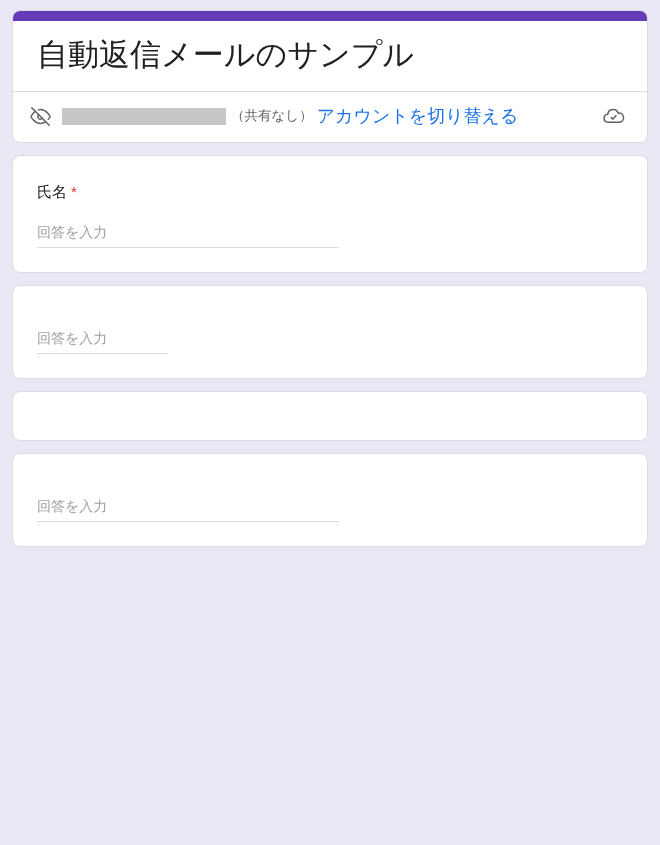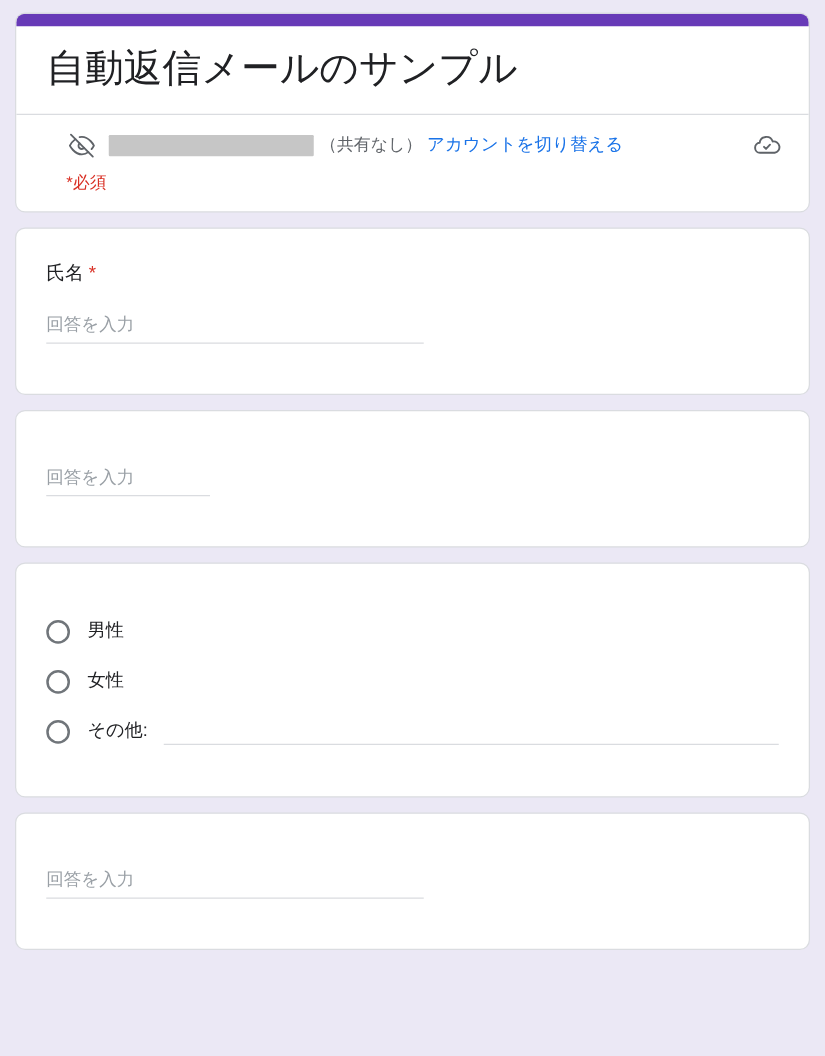--- a/index.html
+++ b/index.html
@@ -41,21 +41,21 @@
     border-bottom: 1px solid #dadce0;
   }
   .form-title {
     font-size: 31px;
     line-height: 40px;
     font-weight: 400;
     color: #202124;
     letter-spacing: 0;
   }
   .account-zone {
-    padding: 12px 22px 14px 40px;
+    padding: 12px 22px 14px 15px;
   }
   .account-row {
     display: flex;
     align-items: center;
     min-height: 24px;
   }
   .eye-off-icon {
     flex: 0 0 auto;
     width: 24px;
     height: 24px;
@@ -81,21 +81,21 @@
   }
   .share-state {
     flex: 0 0 auto;
     font-size: 13.5px;
     color: #5f6368;
     margin-left: 5px;
     white-space: nowrap;
   }
   .switch-account-link {
     flex: 0 0 auto;
-    font-size: 14px;
+    font-size: 18px;
     color: #1a73e8;
     text-decoration: none;
     cursor: pointer;
     margin-left: 4px;
     white-space: nowrap;
   }
   .spacer { flex: 1 1 auto; }
   .cloud-done-icon {
     flex: 0 0 auto;
     width: 24px;
@@ -107,21 +107,21 @@
   }
   .required-note {
     margin-top: 9px;
     font-size: 13.5px;
     color: #d93025;
     line-height: 18px;
   }
 
   
   .question-card {
-    padding: 24px 24px 40px 24px;
+    padding: 24px 24px 24px 24px;
   }
   .q-title {
     font-size: 15px;
     line-height: 24px;
     color: #202124;
     margin: 0 0 6px 0;
     display: block;
   }
   .req-star {
     color: #d93025;
@@ -218,53 +218,33 @@
 
       <span class="cloud-done-icon">
         <svg width="23" height="23" viewBox="0 0 24 24" fill="none" stroke="currentColor" stroke-width="1.6" stroke-linecap="round" stroke-linejoin="round">
           <path d="M18.5 18H6.2A4.2 4.2 0 0 1 6 9.62a5.6 5.6 0 0 1 10.86-1.1A4.2 4.2 0 0 1 18.5 18z"></path>
           <polyline points="9.6 13 11.3 14.7 14.6 11.2"></polyline>
         </svg>
       </span>
 
     </div>
 
-    <div class="required-note">*必須</div>
   </div>
 </div>
 
 <div class="card question-card">
   <div class="q-title">
     <span>氏名</span><span class="req-star">*</span>
   </div>
   <input class="answer-line wide" type="text" placeholder="回答を入力" style="">
 </div>
 
 <div class="card question-card">
   <input class="answer-line narrow" type="text" placeholder="回答を入力" style="">
 </div>
 
 <div class="card question-card">
 
-  <div class="radio-group">
-
-    <div class="radio-row">
-      <span class="radio-circle"></span>
-      <span class="radio-label">男性</span>
-    </div>
-
-    <div class="radio-row">
-      <span class="radio-circle"></span>
-      <span class="radio-label">女性</span>
-    </div>
-
-    <div class="radio-row">
-      <span class="radio-circle"></span>
-      <span class="radio-label">その他:</span>
-      <input class="other-line" type="text" placeholder="" style="">
-    </div>
-
-  </div>
 </div>
 
 <div class="card question-card">
   <input class="answer-line wide" type="text" placeholder="回答を入力" style="">
 </div>
 
 </body></html>

